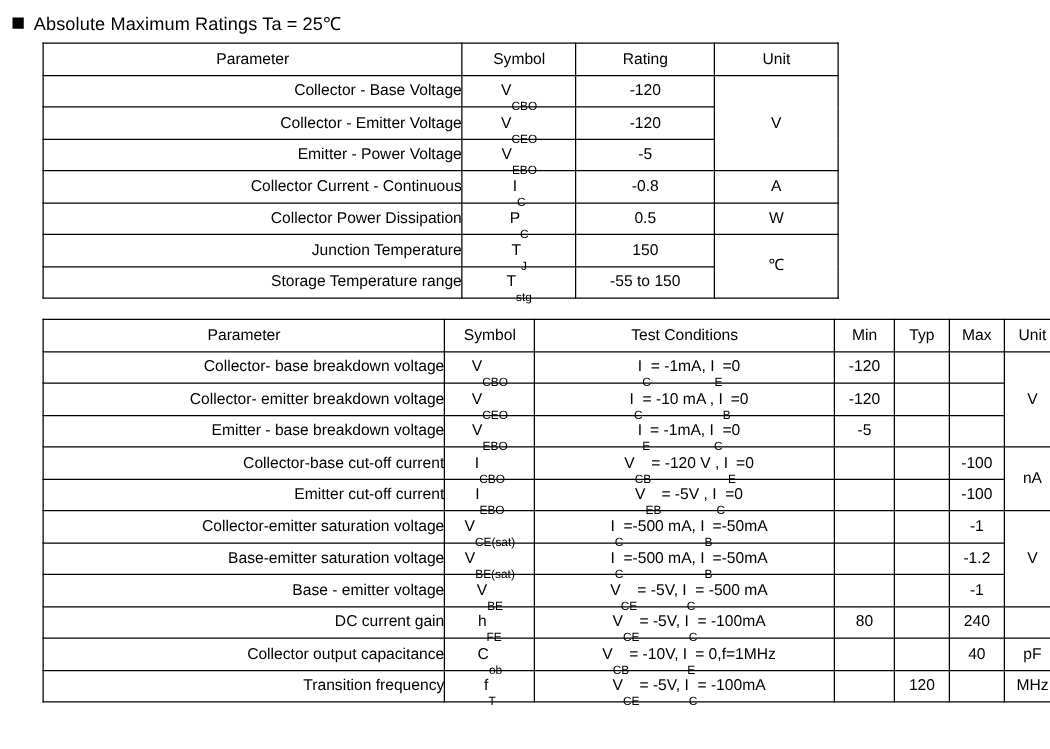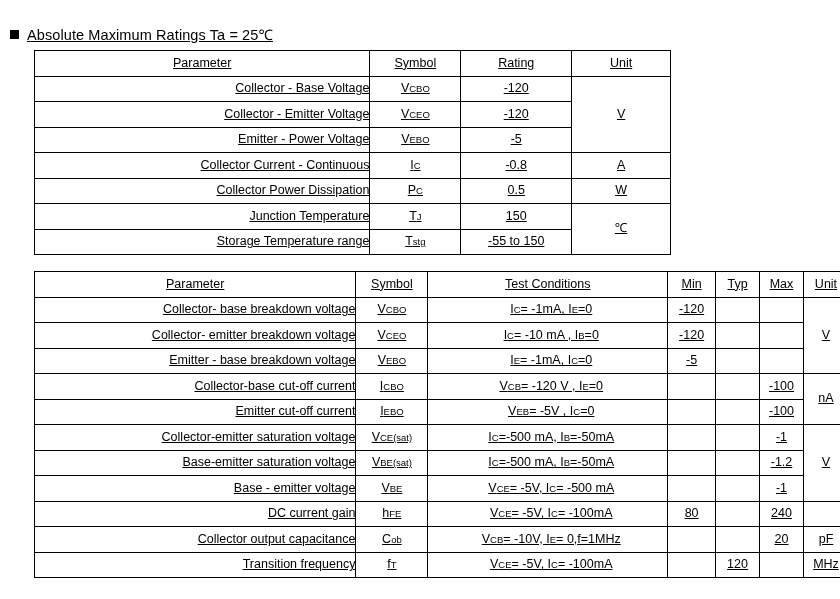--- a/index.html
+++ b/index.html
@@ -10,22 +10,21 @@
   body {
     width: 840px;
     height: 599px;
     font-family: "Liberation Sans", sans-serif;
     color: #000000;
     font-size: 12.5px;
     position: relative;
     overflow: hidden;
   }
   .page {
-    padding: 22px 0 0 0;
-    text-decoration: underline;
+    padding: 6px 0 0 0;
   }
   .section-heading {
     display: flex;
     align-items: center;
     font-size: 14.5px;
     margin: 2px 0 6px 10px;
     letter-spacing: 0.1px;
   }
   .section-heading .bullet {
     width: 9px;
@@ -66,21 +65,21 @@
     text-align: center;
   }
   td.l {
     text-align: center;
     padding-left: 7px;
   }
   .sub {
     font-size: 9.5px;
     vertical-align: baseline;
     position: relative;
-    top: 0;
+    top: 12px;
   }
   .spacer-block {
     height: 16px;
   }
   .nowrap { white-space: nowrap; }
 </style>
 </head>
 <body>
 
 <div class="page">
@@ -249,21 +248,21 @@
           <td class="c"></td>
           <td class="c">240</td>
           <td class="c"></td>
         </tr>
         <tr>
           <td class="param">Collector output  capacitance</td>
           <td class="c nowrap"><span>C</span><span class="sub">ob</span></td>
           <td class="l nowrap"><span>V</span><span class="sub">CB</span><span>= -10V, I</span><span class="sub">E</span><span>= 0,f=1MHz</span></td>
           <td class="c"></td>
           <td class="c"></td>
-          <td class="c">20</td>
+          <td class="c">40</td>
           <td class="c">pF</td>
         </tr>
         <tr>
           <td class="param">Transition frequency</td>
           <td class="c nowrap"><span>f</span><span class="sub">T</span></td>
           <td class="l nowrap"><span>V</span><span class="sub">CE</span><span>= -5V, I</span><span class="sub">C</span><span>= -100mA</span></td>
           <td class="c"></td>
           <td class="c">120</td>
           <td class="c"></td>
           <td class="c">MHz</td>

